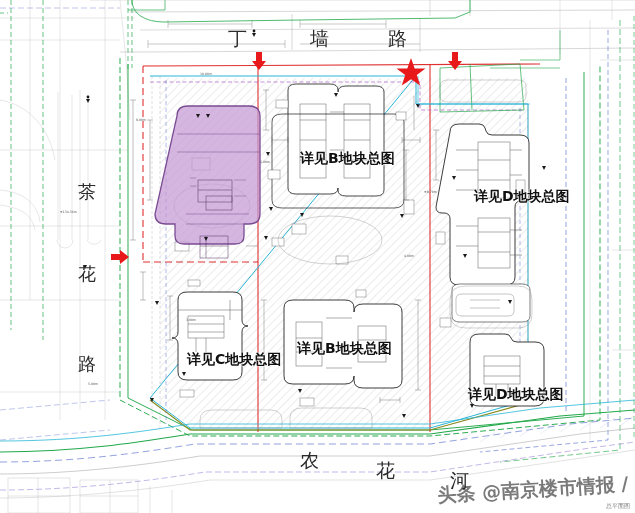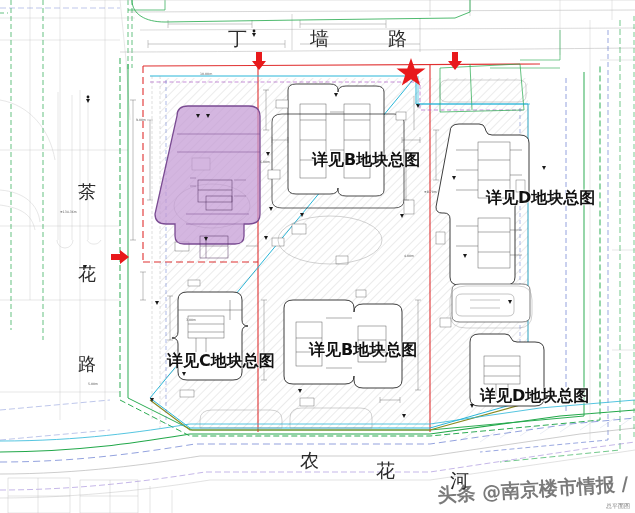--- a/index.html
+++ b/index.html
@@ -38,26 +38,25 @@
   .road-label.left {
     font-size: 18px;
   }
   .road-label.bottom {
     font-size: 19px;
   }
   .block-label {
     position: absolute;
     color: #111111;
     font-family: "DejaVu Sans", sans-serif;
-    font-size: 16px;
+    font-size: 14px;
     font-weight: 700;
     white-space: nowrap;
     pointer-events: none;
     text-shadow: 0 0 2px #ffffff, 0 0 2px #ffffff, 0 0 1px #ffffff;
-    margin-left: 12px;
   }
   .watermark {
     position: absolute;
     right: 6px;
     bottom: 16px;
     font-family: "DejaVu Sans", sans-serif;
     font-size: 19px;
     font-weight: 700;
     color: rgba(40,40,40,0.62);
     white-space: nowrap;
@@ -440,21 +439,21 @@
   <div class="road-label left" style="left:78px; top:180px;">茶</div>
   <div class="road-label left" style="left:78px; top:262px;">花</div>
   <div class="road-label left" style="left:78px; top:352px;">路</div>
 
   <div class="road-label bottom" style="left:300px; top:448px;">农</div>
   <div class="road-label bottom" style="left:376px; top:458px;">花</div>
   <div class="road-label bottom" style="left:450px; top:468px;">河</div>
 
   <div class="block-label" style="left:300px; top:150px;">详见B地块总图</div>
   <div class="block-label" style="left:474px; top:188px;">详见D地块总图</div>
-  <div class="block-label" style="left:155px; top:351px;">详见C地块总图</div>
+  <div class="block-label" style="left:187px; top:351px;">详见C地块总图</div>
   <div class="block-label" style="left:297px; top:340px;">详见B地块总图</div>
   <div class="block-label" style="left:468px; top:386px;">详见D地块总图</div>
 
   <div class="tiny" style="left:60px; top:210px;">±134.36m</div>
   <div class="tiny" style="left:136px; top:118px;">9.00m</div>
   <div class="tiny" style="left:88px; top:382px;">5.00m</div>
   <div class="tiny" style="left:200px; top:72px;">10.00m</div>
   <div class="tiny" style="left:404px; top:254px;">4.00m</div>
   <div class="tiny" style="left:424px; top:190px;">±8.70m</div>
   <div class="tiny" style="left:260px; top:160px;">6.00m</div>

